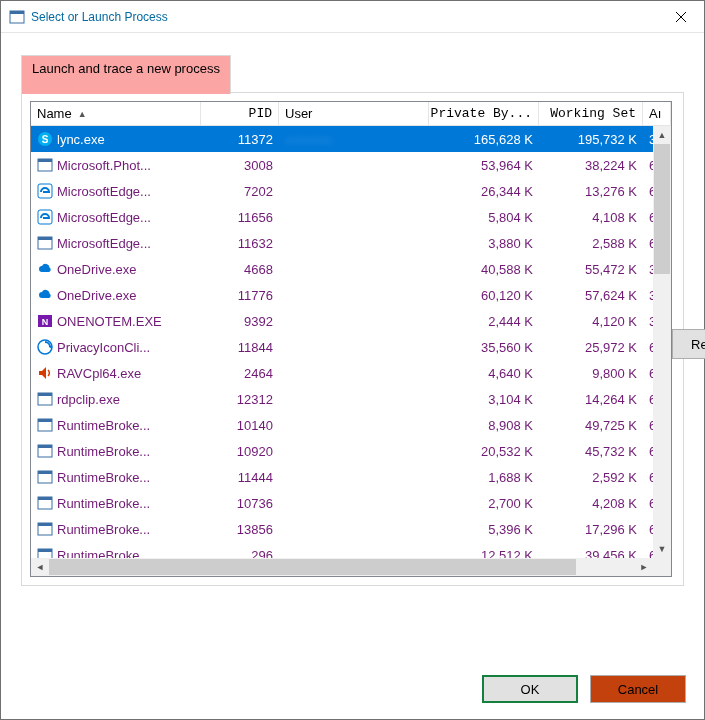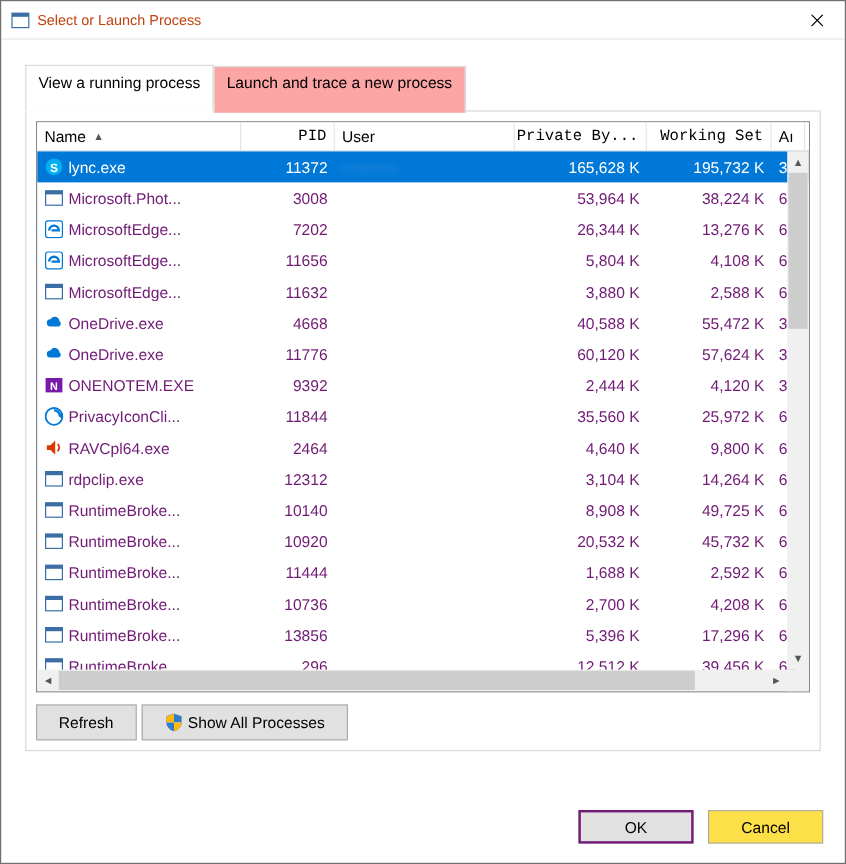--- a/index.html
+++ b/index.html
@@ -8,41 +8,41 @@
     width: 705px; height: 720px; border: 1px solid #707070;
     background: #fff; display: flex; flex-direction: column;
     position: relative;
   }
   .titlebar {
     height: 32px; display: flex; align-items: center; justify-content: space-between;
     padding: 0 0 0 8px; border-bottom: 1px solid #e5e5e5;
   }
   .titlebar-left { display: flex; align-items: center; gap: 6px; }
   .app-icon { width: 16px; height: 16px; }
-  .title-text { font-size: 12px; color: #c2410c; }
+  .title-text { font-size: 12px; color: #0369a1; }
   .close-btn {
     width: 46px; height: 31px; display: flex; align-items: center; justify-content: center;
     cursor: pointer;
   }
   .content {
     flex: 1; padding: 20px 20px 14px 20px; display: flex; flex-direction: column;
   }
   .tabs { display: flex; }
   .tab {
     padding: 6px 10px 7px 10px; font-size: 13px; color: #000; cursor: pointer;
     border: 1px solid transparent; position: relative; top: 1px;
   }
   .tab.active {
     border: 1px solid #d9d9d9; border-bottom: 1px solid #fff; background: #fff;
     z-index: 2;
   }
   .tab.inactive { background: #fca5a5; border: 1px solid #d9d9d9; border-bottom: none; top: 2px; padding-top: 5px; padding-bottom: 18px; }
   .tab-panel {
     border: 1px solid #d9d9d9; background: #fff; padding: 8px;
-    display: flex; flex-direction: column;
+    display: flex; flex-direction: row;
   }
   .list-wrap {
     border: 1px solid #828790; position: relative; display: flex;
     flex-direction: column; height: 476px;
   }
   .header-row {
     display: flex; height: 24px; background: #fff; border-bottom: 1px solid #e5e5e5;
     font-size: 13px; color: #000;
   }
   .th {
@@ -102,24 +102,24 @@
   .btn {
     height: 30px; padding: 0 18px; font-size: 13px; background: #e1e1e1;
     border: 1px solid #adadad; cursor: pointer; display: flex; align-items: center; gap: 4px;
   }
   .footer {
     height: 60px; display: flex; align-items: center; justify-content: flex-end;
     gap: 12px; padding: 0 18px;
   }
   .btn-primary {
     width: 96px; height: 28px; font-size: 13px; background: #e1e1e1;
-    border: 2px solid #701a75; cursor: pointer;
+    border: 2px solid #15803d; cursor: pointer;
   }
   .btn-secondary {
-    width: 96px; height: 28px; font-size: 13px; background: #fde047;
+    width: 96px; height: 28px; font-size: 13px; background: #c2410c;
     border: 1px solid #adadad; cursor: pointer;
   }
   .shield { display: inline-flex; }
   .blurred {
     filter: blur(3px); color: #6aa7e4; user-select: none;
   }
   .row.selected .blurred { color: #cfe4fa; }
 </style>
 </head>
 <body>
@@ -138,21 +138,20 @@
     <div class="close-btn">
       <svg viewBox="0 0 10 10" width="10" height="10">
         <line x1="0" y1="0" x2="10" y2="10" stroke="#000" stroke-width="1"></line>
         <line x1="10" y1="0" x2="0" y2="10" stroke="#000" stroke-width="1"></line>
       </svg>
     </div>
   </div>
 
   <div class="content">
     <div class="tabs">
-      <div class="tab active">View a running process</div>
       <div class="tab inactive">Launch and trace a new process</div>
     </div>
 
     <div class="tab-panel">
       <div class="list-wrap">
 
         <div class="header-row">
           <div class="th col-name">
             <span>Name</span>
             <span class="sort-ind">▲</span>

